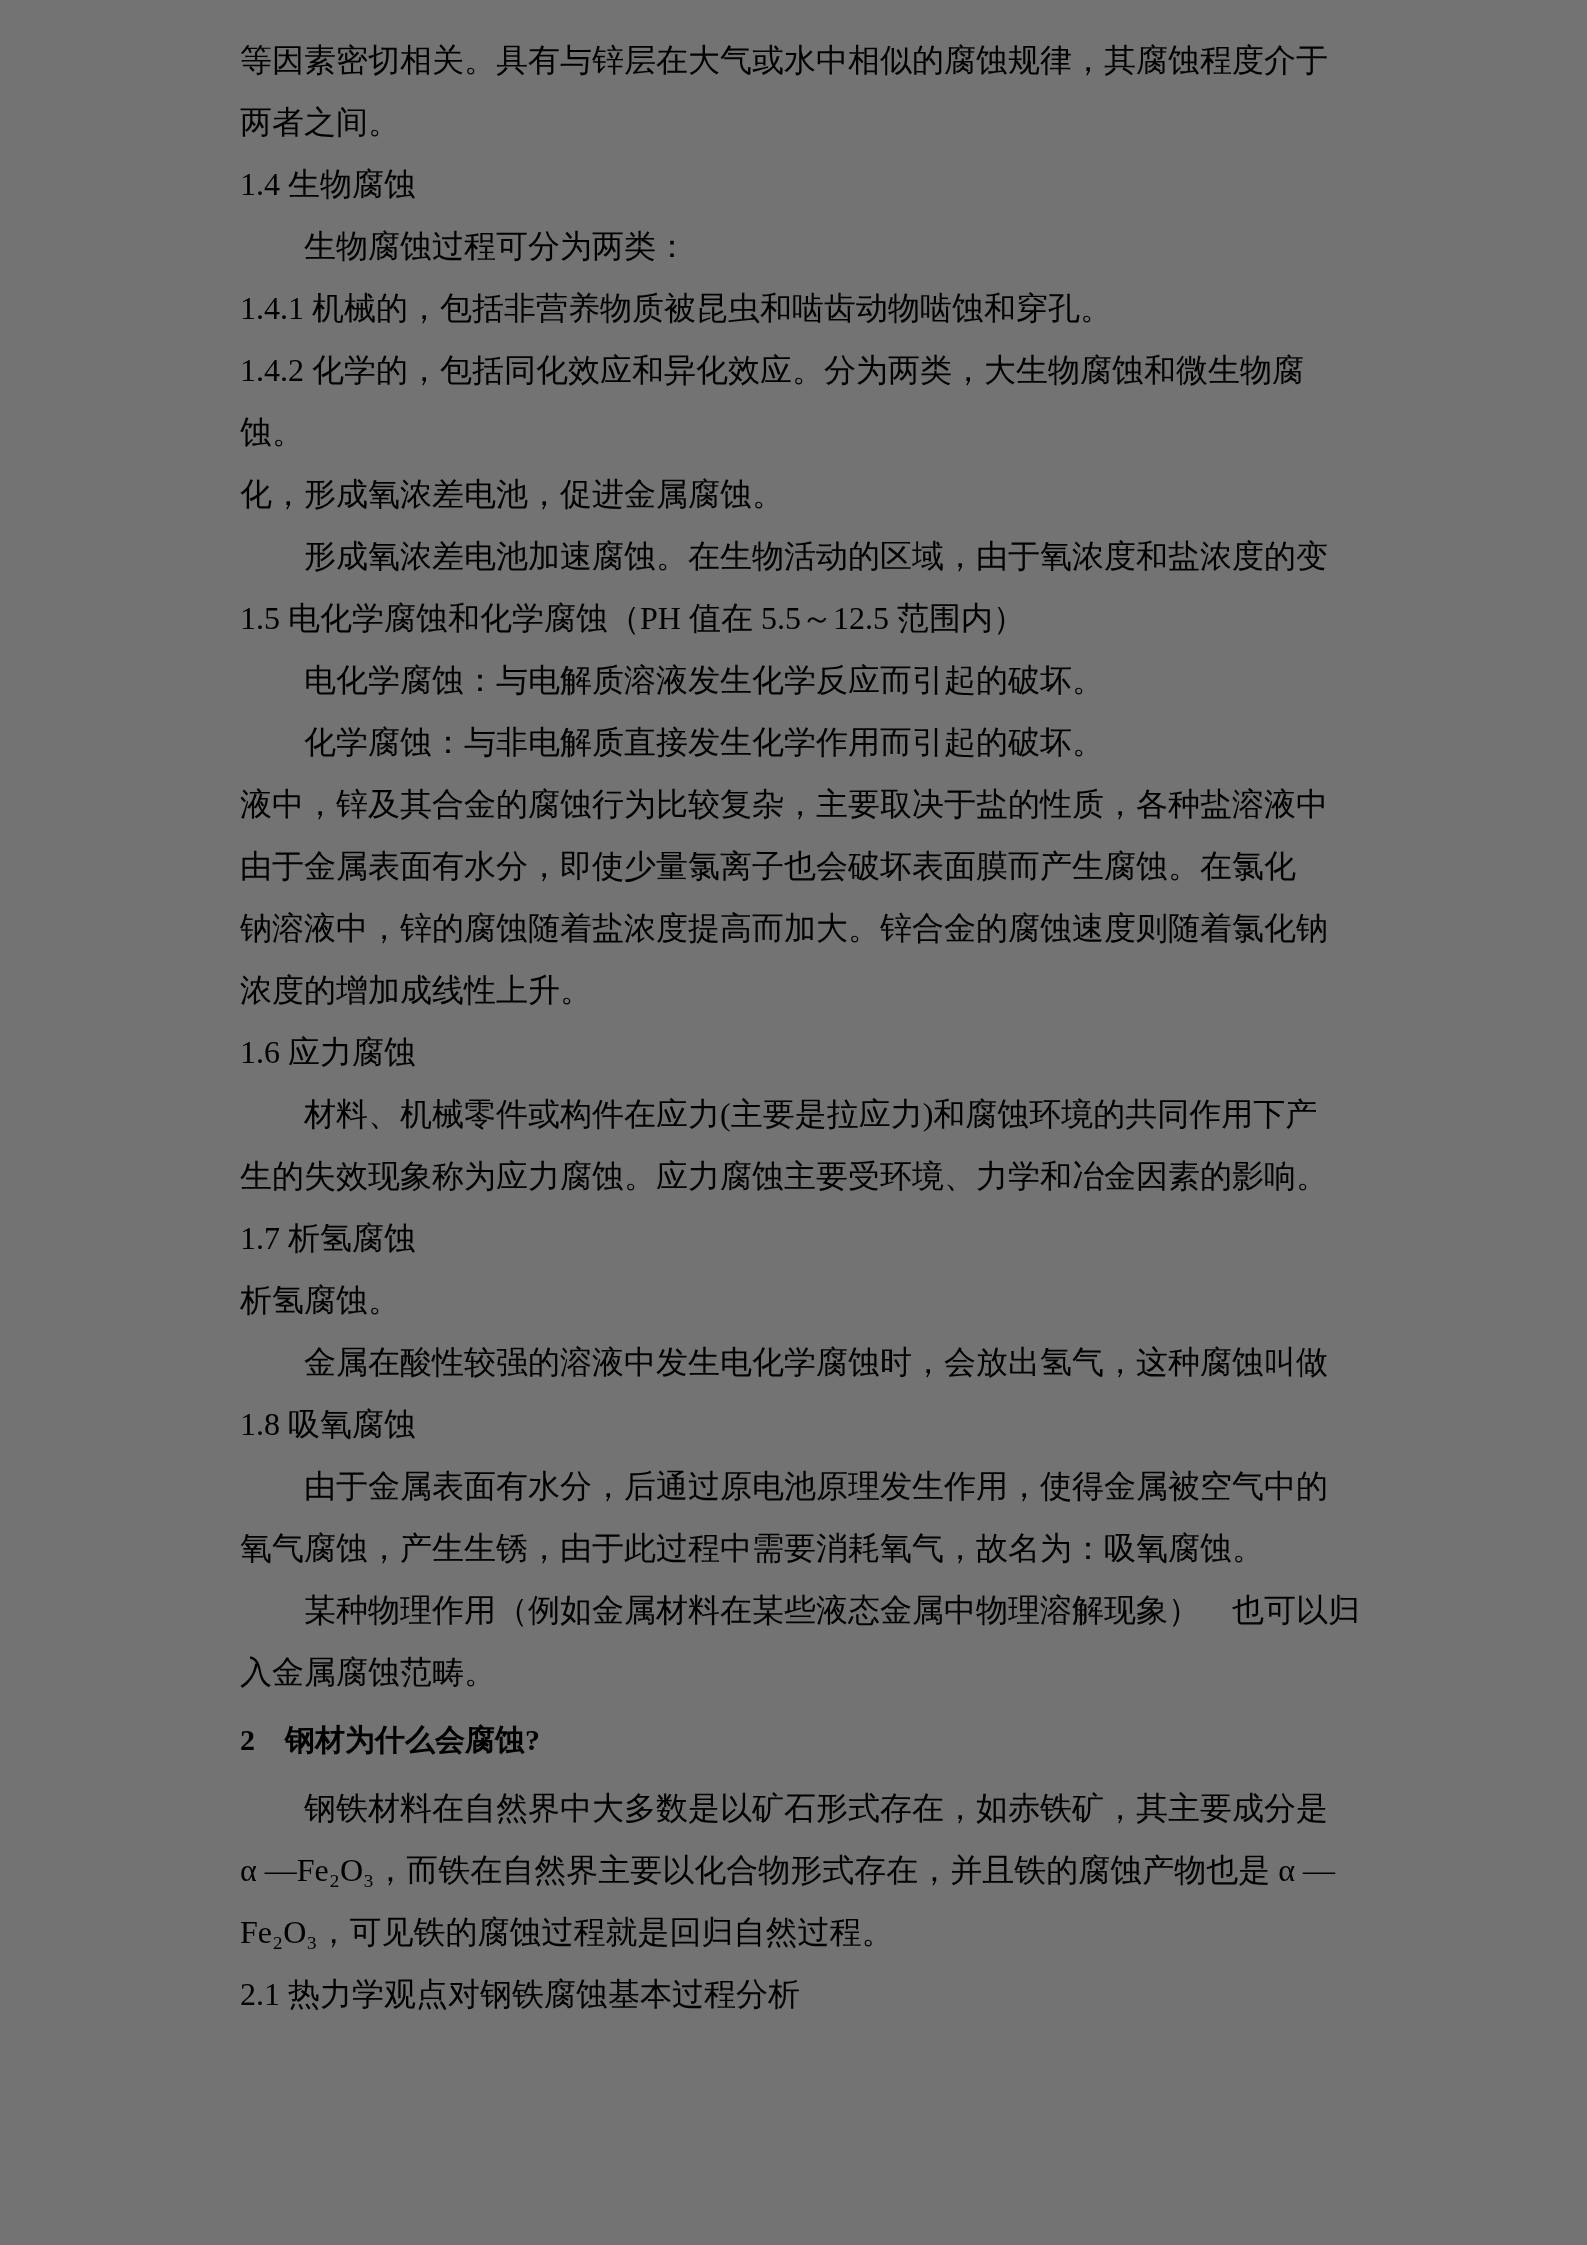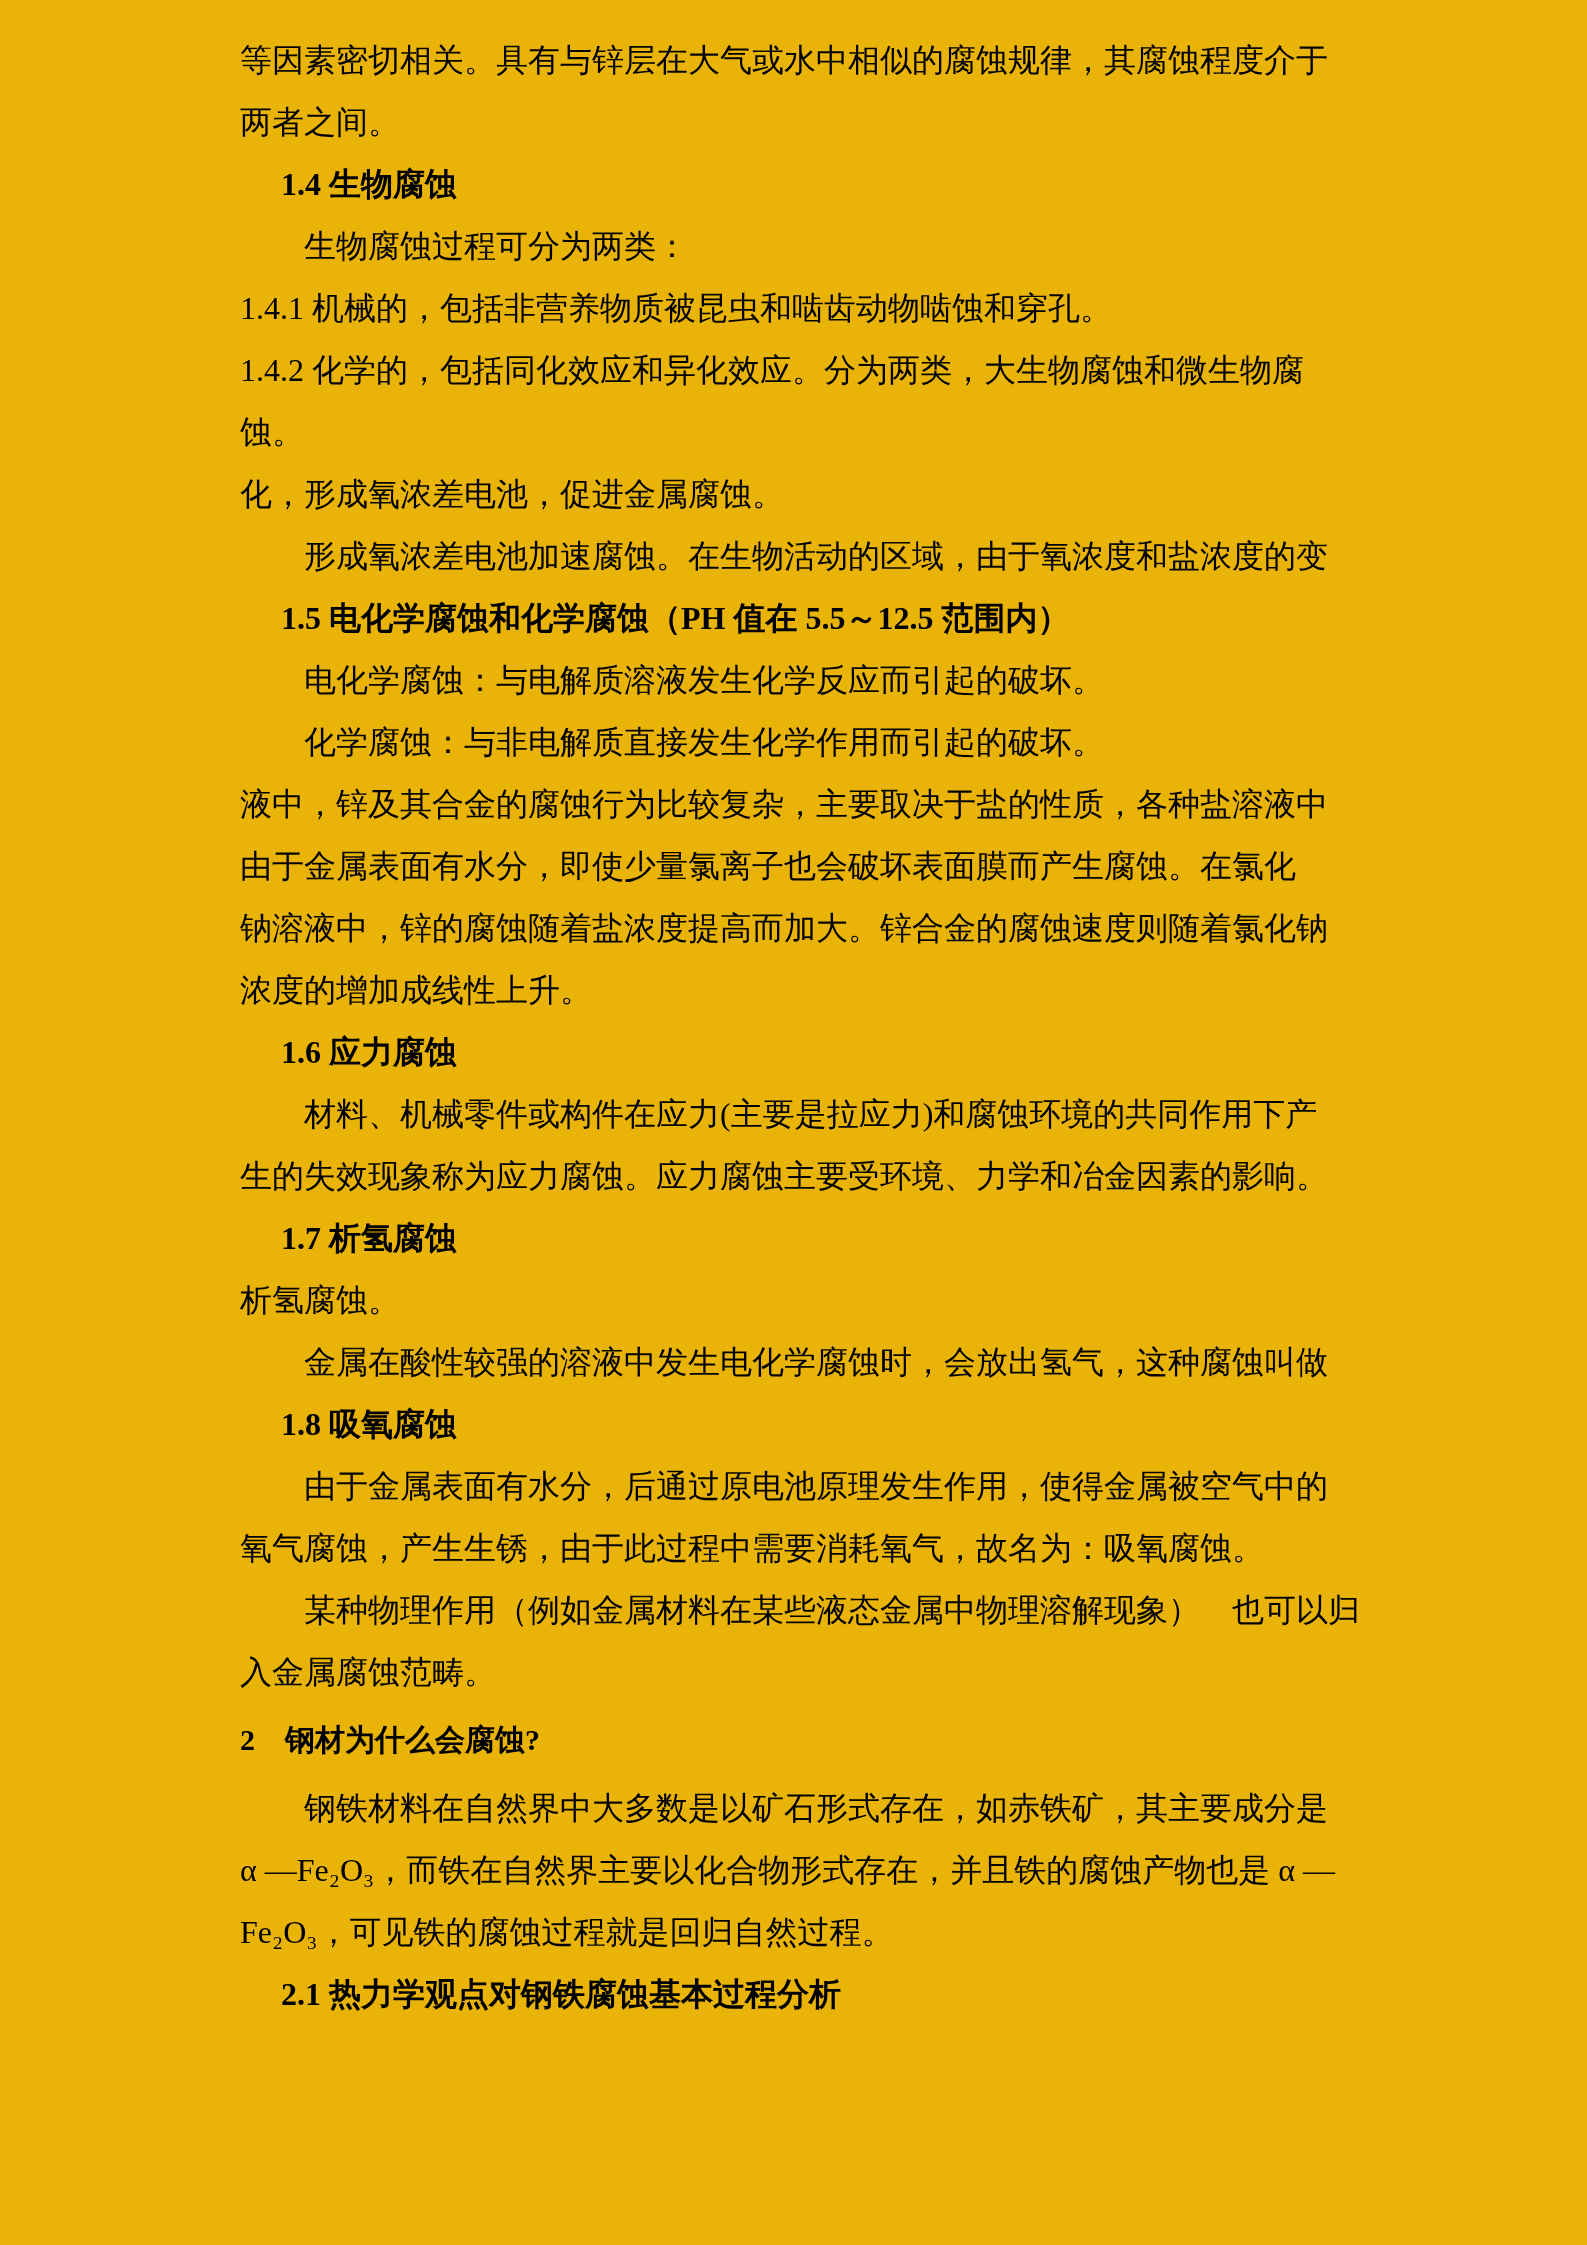--- a/index.html
+++ b/index.html
@@ -4,42 +4,41 @@
 <style>
   html, body {
     margin: 0;
     padding: 0;
     background: #ffffff;
   }
   .page {
     position: relative;
     width: 1587px;
     height: 2245px;
-    background: #eab308;
+    background: #737373;
     overflow: hidden;
     font-family: "Liberation Serif", "DejaVu Serif", serif;
     color: #000000;
   }
   .content {
     position: absolute;
     left: 240px;
     top: 29px;
   }
   .line {
     font-size: 32px;
     line-height: 62px;
     height: 62px;
     white-space: pre;
   }
   .indent {
     padding-left: 64px;
   }
   .h {
-    font-weight: bold;
-    margin-left: 41px;
+    font-weight: normal;
   }
   .hbig {
     font-size: 30px;
     line-height: 74px;
     height: 74px;
     font-weight: bold;
   }
 </style>
 </head>
 <body>

